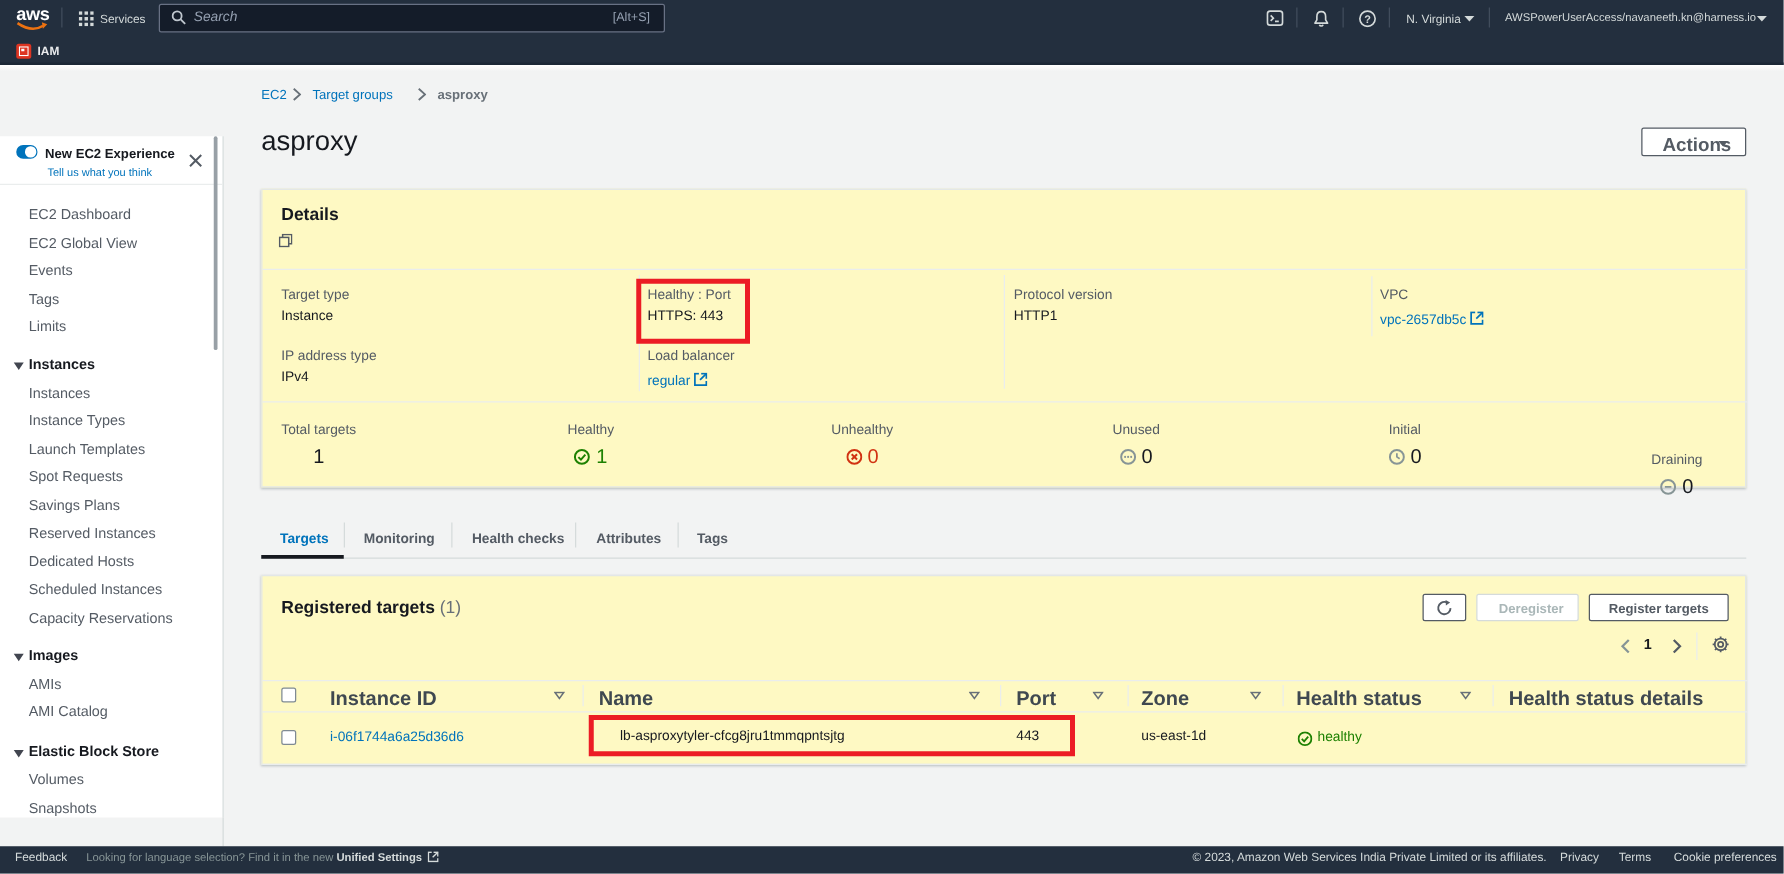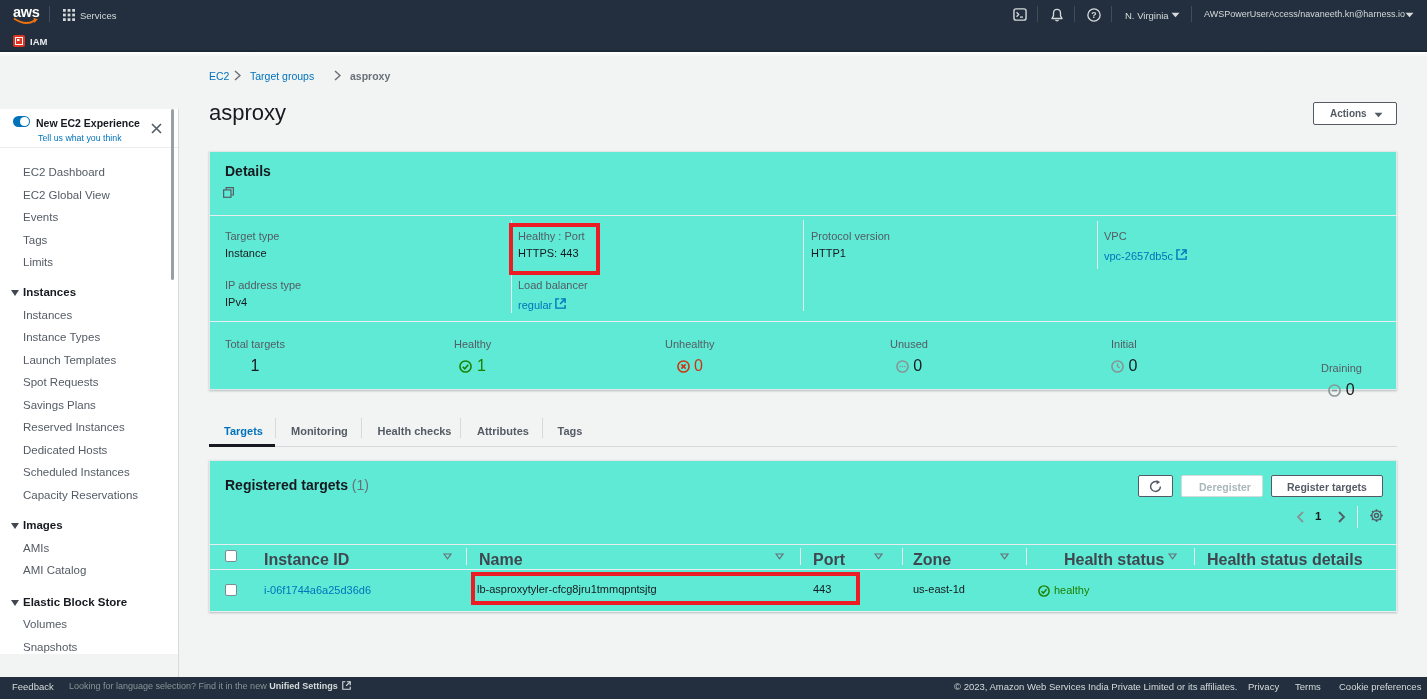--- a/index.html
+++ b/index.html
@@ -12,21 +12,21 @@
   .navtxt { color:#d4dada; font-size:9.5px; }
   .navdiv { position:absolute; top:6px; width:1px; height:16px; background:#414d5c; }
   
   #sidebar { position:absolute; left:0; top:109px; width:179px; height:545px; background:#fff; border-right:1px solid #d5dbdb;padding-left:48px; }
   .sbitem { position:absolute; left:23px; font-size:11.5px; color:#545b64; white-space:nowrap; }
   .sbhead { position:absolute; left:23px; font-size:11.5px; color:#16191f; font-weight:bold; white-space:nowrap; }
   .sbtri { position:absolute; left:11px; width:0; height:0; border-left:4.5px solid transparent; border-right:4.5px solid transparent; border-top:6px solid #424650; }
   
   #footer { position:absolute; left:0; top:677px; width:1427px; height:22px; background:#232f3e; font-size:9.5px;padding-left:32px; }
   
-  .card { position:absolute; background:#5eead4; border:1px solid #e3e7e7; box-shadow:0 1px 2px rgba(0,28,36,.25); }
+  .card { position:absolute; background:#fef9c3; border:1px solid #e3e7e7; box-shadow:0 1px 2px rgba(0,28,36,.25); }
   .lbl { color:#545b64; font-size:11px; }
   .val { color:#16191f; font-size:11px; }
   .blue { color:#0073bb; }
   h1 { font-size:22px; font-weight:400; color:#16191f; }
   h2 { font-size:14px; font-weight:bold; color:#16191f; }
   .redbox { position:absolute; border:4.8px solid #ec1c24; background:transparent; z-index:50; }
   .stat { text-align:center; }
   .stat .lbl { display:block; text-align:left; }
   .statval { margin-top:7px; font-size:16px; white-space:nowrap; }
   .tab { position:absolute; top:7.5px; font-size:11px; font-weight:bold; color:#545b64; }
@@ -58,20 +58,28 @@
       <rect x="0" y="5" width="3" height="3"></rect>
         <rect x="5" y="5" width="3" height="3"></rect>
         <rect x="10" y="5" width="3" height="3"></rect>
       <rect x="0" y="10" width="3" height="3"></rect>
         <rect x="5" y="10" width="3" height="3"></rect>
         <rect x="10" y="10" width="3" height="3"></rect>
     </g>
   </svg>
   <span class="abs navtxt" style="left:80px; top:9.5px;">Services</span>
 
+  <div id="searchbox">
+    <svg width="12" height="12" viewBox="0 0 14 14" style="position:absolute; left:9px; top:4px;">
+      <circle cx="5.5" cy="5.5" r="4.2" fill="none" stroke="#bfc6ce" stroke-width="1.7"></circle>
+      <line x1="8.8" y1="8.8" x2="13" y2="13" stroke="#bfc6ce" stroke-width="1.7"></line>
+    </svg>
+    <span class="abs" style="left:27px; top:4px; font-style:italic; color:#95a0b1; font-size:11px;">Search</span>
+    <span class="abs" style="right:11px; top:5px; color:#95a0b1; font-size:10px;">[Alt+S]</span>
+  </div>
 
   <svg width="14" height="13" viewBox="0 0 16 15" style="position:absolute; left:1013px; top:8px;">
     <rect x="1" y="1" width="14" height="13" rx="2.5" fill="none" stroke="#d4dada" stroke-width="1.6"></rect>
     <path d="M4 5 L6.5 7.5 L4 10" fill="none" stroke="#d4dada" stroke-width="1.5"></path>
     <line x1="8" y1="10.5" x2="11.5" y2="10.5" stroke="#d4dada" stroke-width="1.5"></line>
   </svg>
   <div class="navdiv" style="left:1037px;"></div>
   <svg width="14" height="14" viewBox="0 0 16 16" style="position:absolute; left:1050px; top:8px;">
     <path d="M8 1.5 C5.2 1.5 4 3.8 4 6 L4 9 L2.2 12 L13.8 12 L12 9 L12 6 C12 3.8 10.8 1.5 8 1.5 Z" fill="none" stroke="#d4dada" stroke-width="1.5" stroke-linejoin="round"></path>
     <path d="M6.3 13.5 a1.8 1.8 0 0 0 3.4 0" fill="none" stroke="#d4dada" stroke-width="1.4"></path>
@@ -148,21 +156,21 @@
   <path d="M1 1 L6 5.5 L1 10" fill="none" stroke="#687078" stroke-width="1.5"></path>
 </svg>
 <span class="abs blue" style="left:250px; top:70px; font-size:10.5px;">Target groups</span>
 <svg width="7" height="11" viewBox="0 0 7 11" style="position:absolute; left:334px; top:70px;">
   <path d="M1 1 L6 5.5 L1 10" fill="none" stroke="#687078" stroke-width="1.5"></path>
 </svg>
 <span class="abs" style="left:350px; top:70px; font-size:10.5px; color:#687078; font-weight:bold;">asproxy</span>
 <h1 class="abs" style="left:209px; top:100px;">asproxy</h1>
 
 <div class="abs" style="left:1313px; top:102px; width:84px; height:23px; background:#fff; border:1px solid #545b64; border-radius:2px;">
-  <span class="abs" style="left:16px; top:5px; font-size:10px; font-weight:bold; color:#545b64;">Actions</span>
+  <span class="abs" style="left:16px; top:5px; font-size:15px; font-weight:bold; color:#545b64;">Actions</span>
   <svg width="9" height="6" viewBox="0 0 9 6" style="position:absolute; left:60px; top:9px;">
     <path d="M0.5 0.8 L4.5 5.2 L8.5 0.8 Z" fill="#545b64"></path>
   </svg>
 </div>
 
 <div id="details" class="card" style="left:209px; top:151px; width:1188px; height:239px;">
   <h2 class="abs" style="left:15px; top:11px;">Details</h2>
 
   <svg width="11" height="11" viewBox="0 0 12 12" style="position:absolute; left:13px; top:35px;">
     <rect x="0.7" y="3.2" width="8" height="8" fill="none" stroke="#545b64" stroke-width="1.3"></rect>
@@ -322,31 +330,31 @@
   <span class="thead" style="left:603px; top:90px;">Port</span>
   <svg class="sorticon" width="9" height="7" viewBox="0 0 9 7" style="left:664px; top:92px;">
       <path d="M1 1 L4.5 5.8 L8 1 Z" fill="none" stroke="#687078" stroke-width="1.2"></path>
     </svg>
   <div class="tsep" style="left:692px; top:87px;"></div>
   <span class="thead" style="left:703px; top:90px;">Zone</span>
   <svg class="sorticon" width="9" height="7" viewBox="0 0 9 7" style="left:790px; top:92px;">
       <path d="M1 1 L4.5 5.8 L8 1 Z" fill="none" stroke="#687078" stroke-width="1.2"></path>
     </svg>
   <div class="tsep" style="left:816px; top:87px;"></div>
-  <span class="thead" style="left:827px; top:90px;margin-left:27px;">Health status</span>
+  <span class="thead" style="left:827px; top:90px;">Health status</span>
   <svg class="sorticon" width="9" height="7" viewBox="0 0 9 7" style="left:958px; top:92px;">
       <path d="M1 1 L4.5 5.8 L8 1 Z" fill="none" stroke="#687078" stroke-width="1.2"></path>
     </svg>
   <div class="tsep" style="left:984px; top:87px;"></div>
   <span class="thead" style="left:997px; top:90px;">Health status details</span>
   <div class="abs" style="left:0; top:108px; width:1188px; height:1px; background:#eaeded;"></div>
 
   <div class="cbx" style="left:15px; top:123px;"></div>
   <span class="abs blue" style="left:54px; top:122.5px; font-size:11px;">i-06f1744a6a25d36d6</span>
-  <span class="abs val" style="left:267px; top:122px;">lb-asproxytyler-cfcg8jru1tmmqpntsjtg</span>
+  <span class="abs val" style="left:286px; top:122px;">lb-asproxytyler-cfcg8jru1tmmqpntsjtg</span>
   <span class="abs val" style="left:603px; top:122px;">443</span>
   <span class="abs val" style="left:703px; top:122px;">us-east-1d</span>
   <svg width="12" height="12" viewBox="0 0 14 14" style="position:absolute; left:828px; top:124px;">
       <circle cx="7" cy="7" r="6" fill="none" stroke="#1d8102" stroke-width="1.7"></circle>
       <path d="M4 7.2 L6.2 9.4 L10 5" fill="none" stroke="#1d8102" stroke-width="1.7"></path>
     </svg>
   <span class="abs" style="left:844px; top:122.5px; font-size:11px; color:#1d8102;">healthy</span>
   <div class="abs" style="left:0; top:150px; width:1188px; height:1px; background:#eaeded;"></div>
 </div>
 

